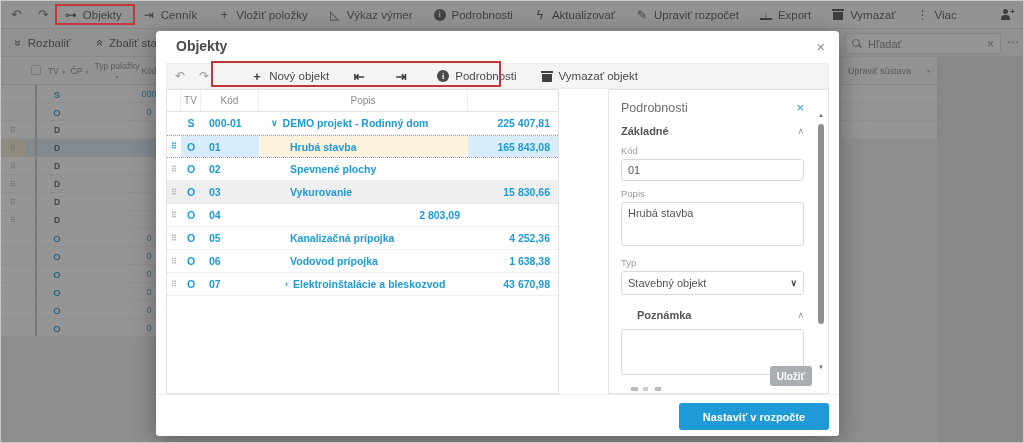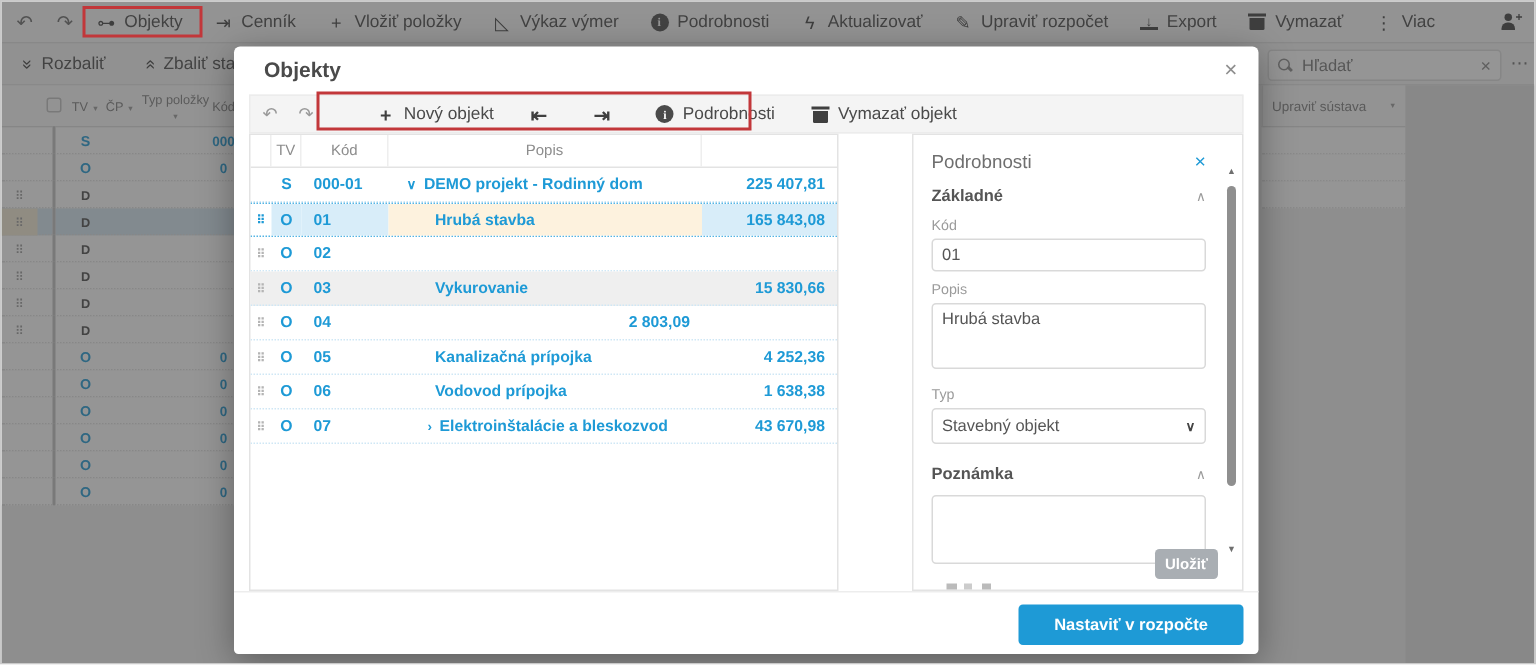--- a/index.html
+++ b/index.html
@@ -28,21 +28,21 @@
   
   .bg-table { position:absolute; left:0; top:56px; width:156px; }
   .bg-head { display:grid; grid-template-columns:24px 22px 20px 26px 48px 16px; height:28px; background:#fbfbfb; border-bottom:1px solid #dedede; font-size:8.5px; color:#7d7d7d; align-items:center; text-align:center; }
   .bg-head .fl { font-size:5px; color:#9a9a9a; }
   .bg-row { display:grid; grid-template-columns:24px 22px 20px 26px 48px 16px; height:18px; background:#fff; border-bottom:1px dotted #e0e0e0; align-items:center; text-align:center; }
   .bg-row .h { color:#9a9a9a; font-size:8px; }
   .bg-row .cb { width:10px; height:10px; border:1px solid #c0c0c0; border-radius:2px; margin:0 auto; background:#fff; }
   .bg-row .tv { font-size:9.5px; font-weight:bold; }
   .tv-S, .tv-O { color:#1e9ad6; }
   .tv-D { color:#4a4a4a; font-size:8.5px !important; }
-  .bg-row .fg { color:#1e9ad6; font-size:9px; font-weight:bold; }
+  .bg-row .fg { color:#1e9ad6; font-size:9px; font-weight:normal; }
   .bg-row.hl { background:#d4e7f2; }
   .bg-row.hl .h { background:#f3ead6; height:100%; display:flex; align-items:center; justify-content:center; }
 
   
   .bg-rightcol { position:absolute; left:840px; top:56px; width:96px; }
   .bg-rc-head { height:28px; background:#fbfbfb; border-bottom:1px solid #dedede; border-left:1px solid #e5e5e5; font-size:9px; color:#7d7d7d; display:flex; align-items:center; justify-content:space-between; padding:0 6px; }
   .bg-rc-row { height:18px; background:#fff; border-bottom:1px dotted #e4e4e4; }
   .bg-farright { position:absolute; left:936px; top:56px; width:88px; height:387px; background:#e2e2e2; }
 
   .dim { position:absolute; inset:0; background:rgba(62,62,62,0.55); }
@@ -394,20 +394,24 @@
       <span class="c-popis">
               <i class="chev"></i>
               <span class="ptext">Hrubá stavba</span>
             </span>
       <span class="c-cena">165 843,08</span>
     </div>
           <div class="mrow child">
       <span class="c-handle">⠿</span>
       <span class="c-tv">O</span>
       <span class="c-kod">02</span>
+      <span class="c-popis">
+              <i class="chev"></i>
+              <span class="ptext">Spevnené plochy</span>
+            </span>
     </div>
           <div class="mrow child shade">
       <span class="c-handle">⠿</span>
       <span class="c-tv">O</span>
       <span class="c-kod">03</span>
       <span class="c-popis">
               <i class="chev"></i>
               <span class="ptext">Vykurovanie</span>
             </span>
       <span class="c-cena">15 830,66</span>
@@ -462,21 +466,21 @@
       </div>
       <div class="det-label">Kód</div>
       <input class="det-input" value="01" style="">
       <div class="det-label">Popis</div>
       <textarea class="det-area" style="">Hrubá stavba</textarea>
       <div class="det-label">Typ</div>
       <div class="det-select">
         <span>Stavebný objekt</span>
         <span class="chev">∨</span>
       </div>
-      <div class="det-sec" style="margin-top:14px;">
+      <div class="det-sec" style="margin-top:14px;margin-left:16px;">
         <b>Poznámka</b>
         <span class="chev">∧</span>
       </div>
       <textarea class="det-area note-area" style=""></textarea>
       <div class="clip-frag"></div>
       <button class="save-btn">Uložiť</button>
       <div class="det-scroll">
         <span class="arr arr-up">▲</span>
         <div class="det-thumb"></div>
         <span class="arr arr-dn">▼</span>

